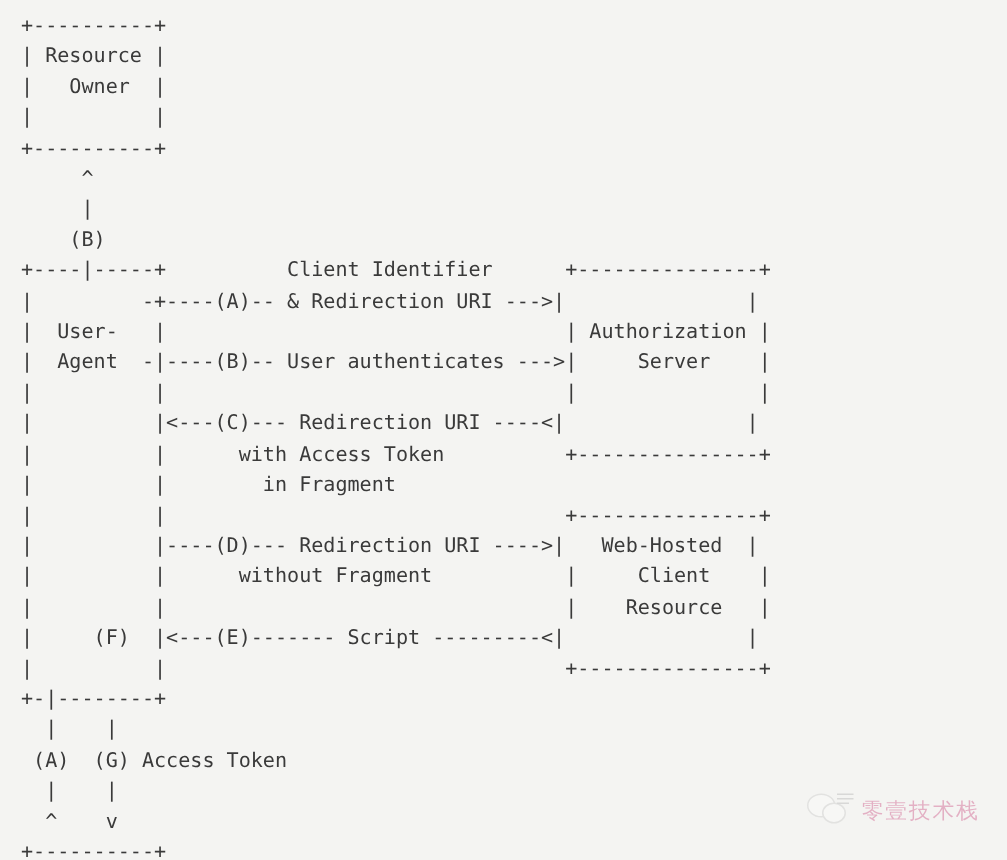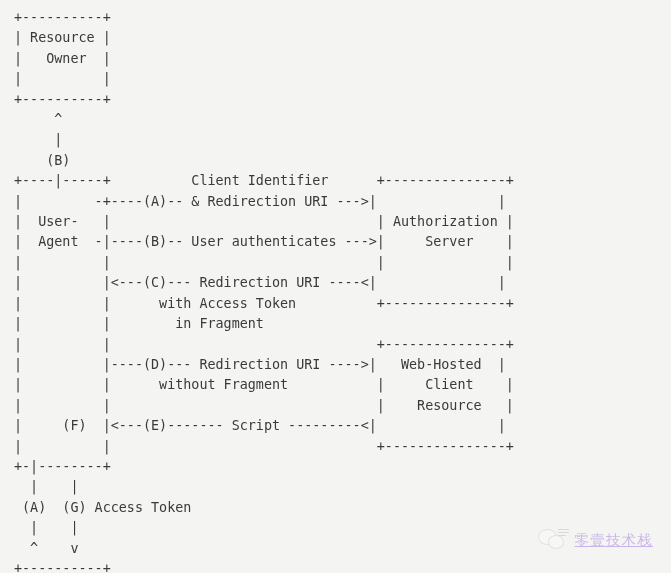--- a/index.html
+++ b/index.html
@@ -118,14 +118,14 @@
 |  Client  |
 |          |
 +----------+</pre>
 
 <div id="watermark">
   <span class="wm-logo">
     <span class="bubble-a"></span>
     <span class="bubble-b"></span>
     <span class="mark"></span>
   </span>
-  <span class="wm-text" style="color: #6d28d9; text-decoration: underline;">零壹技术栈</span>
+  <span class="wm-text" style="color: #be185d;">零壹技术栈</span>
 </div>
 
 </body></html>

